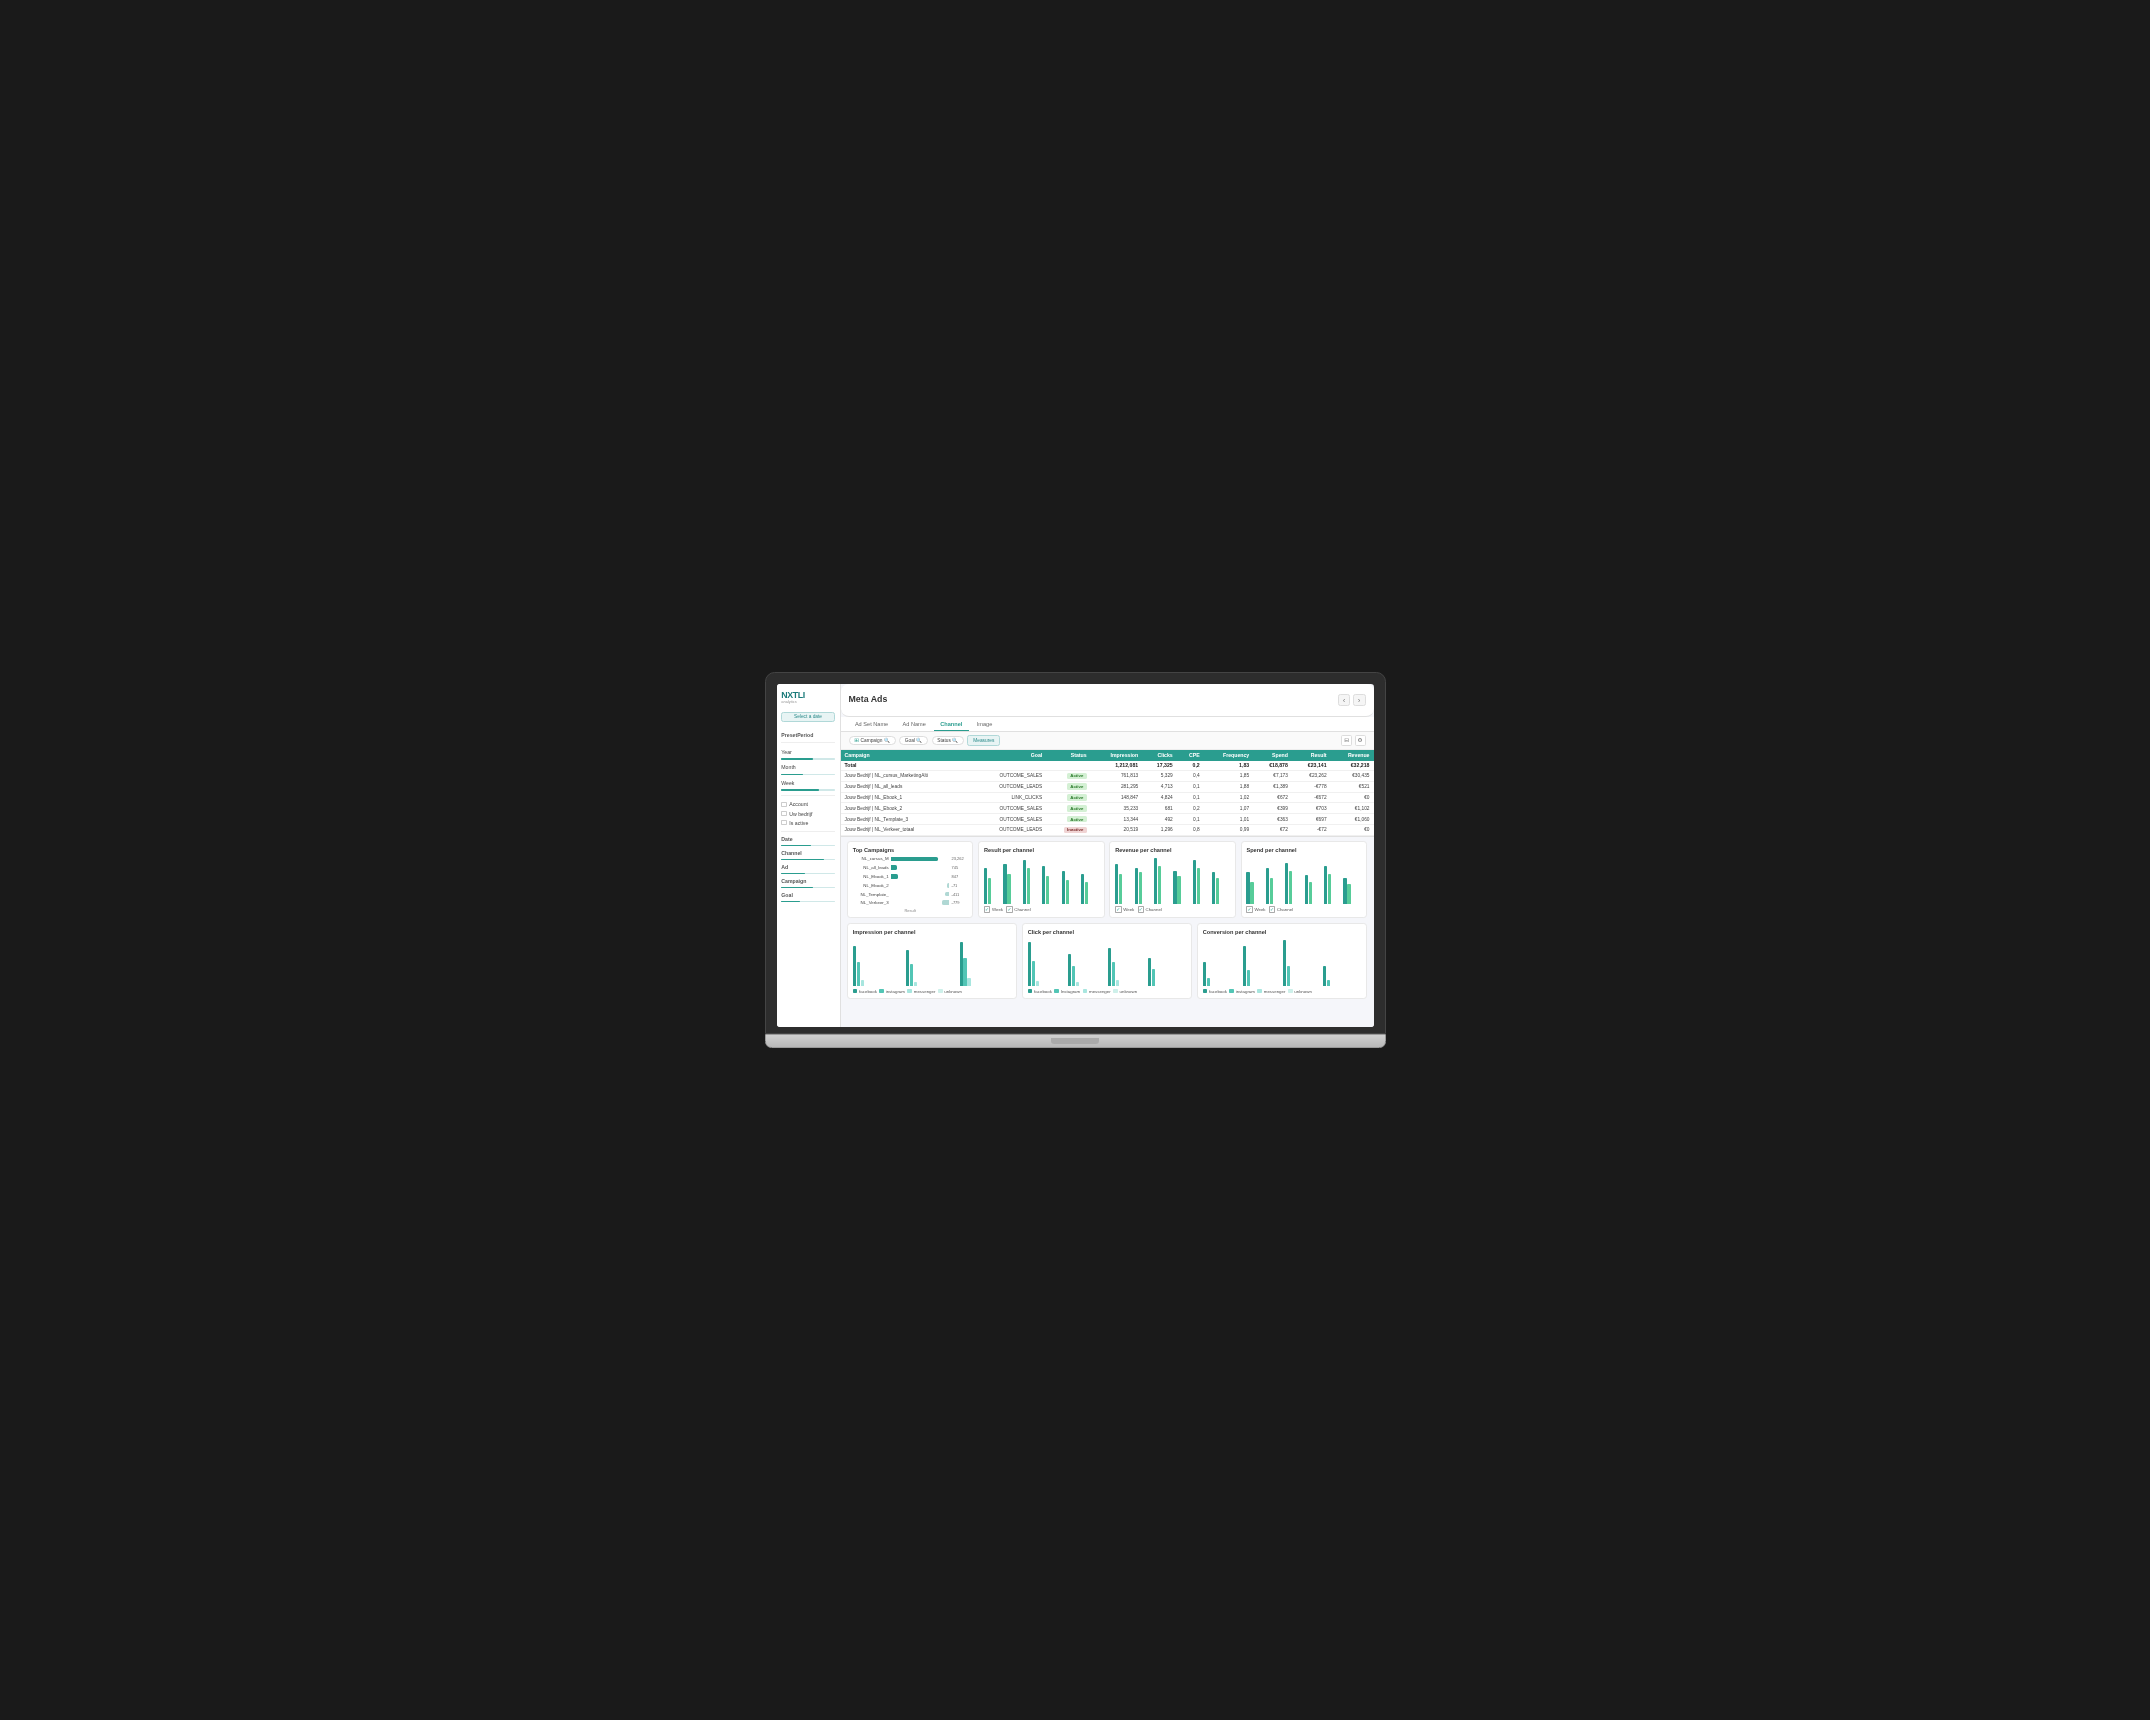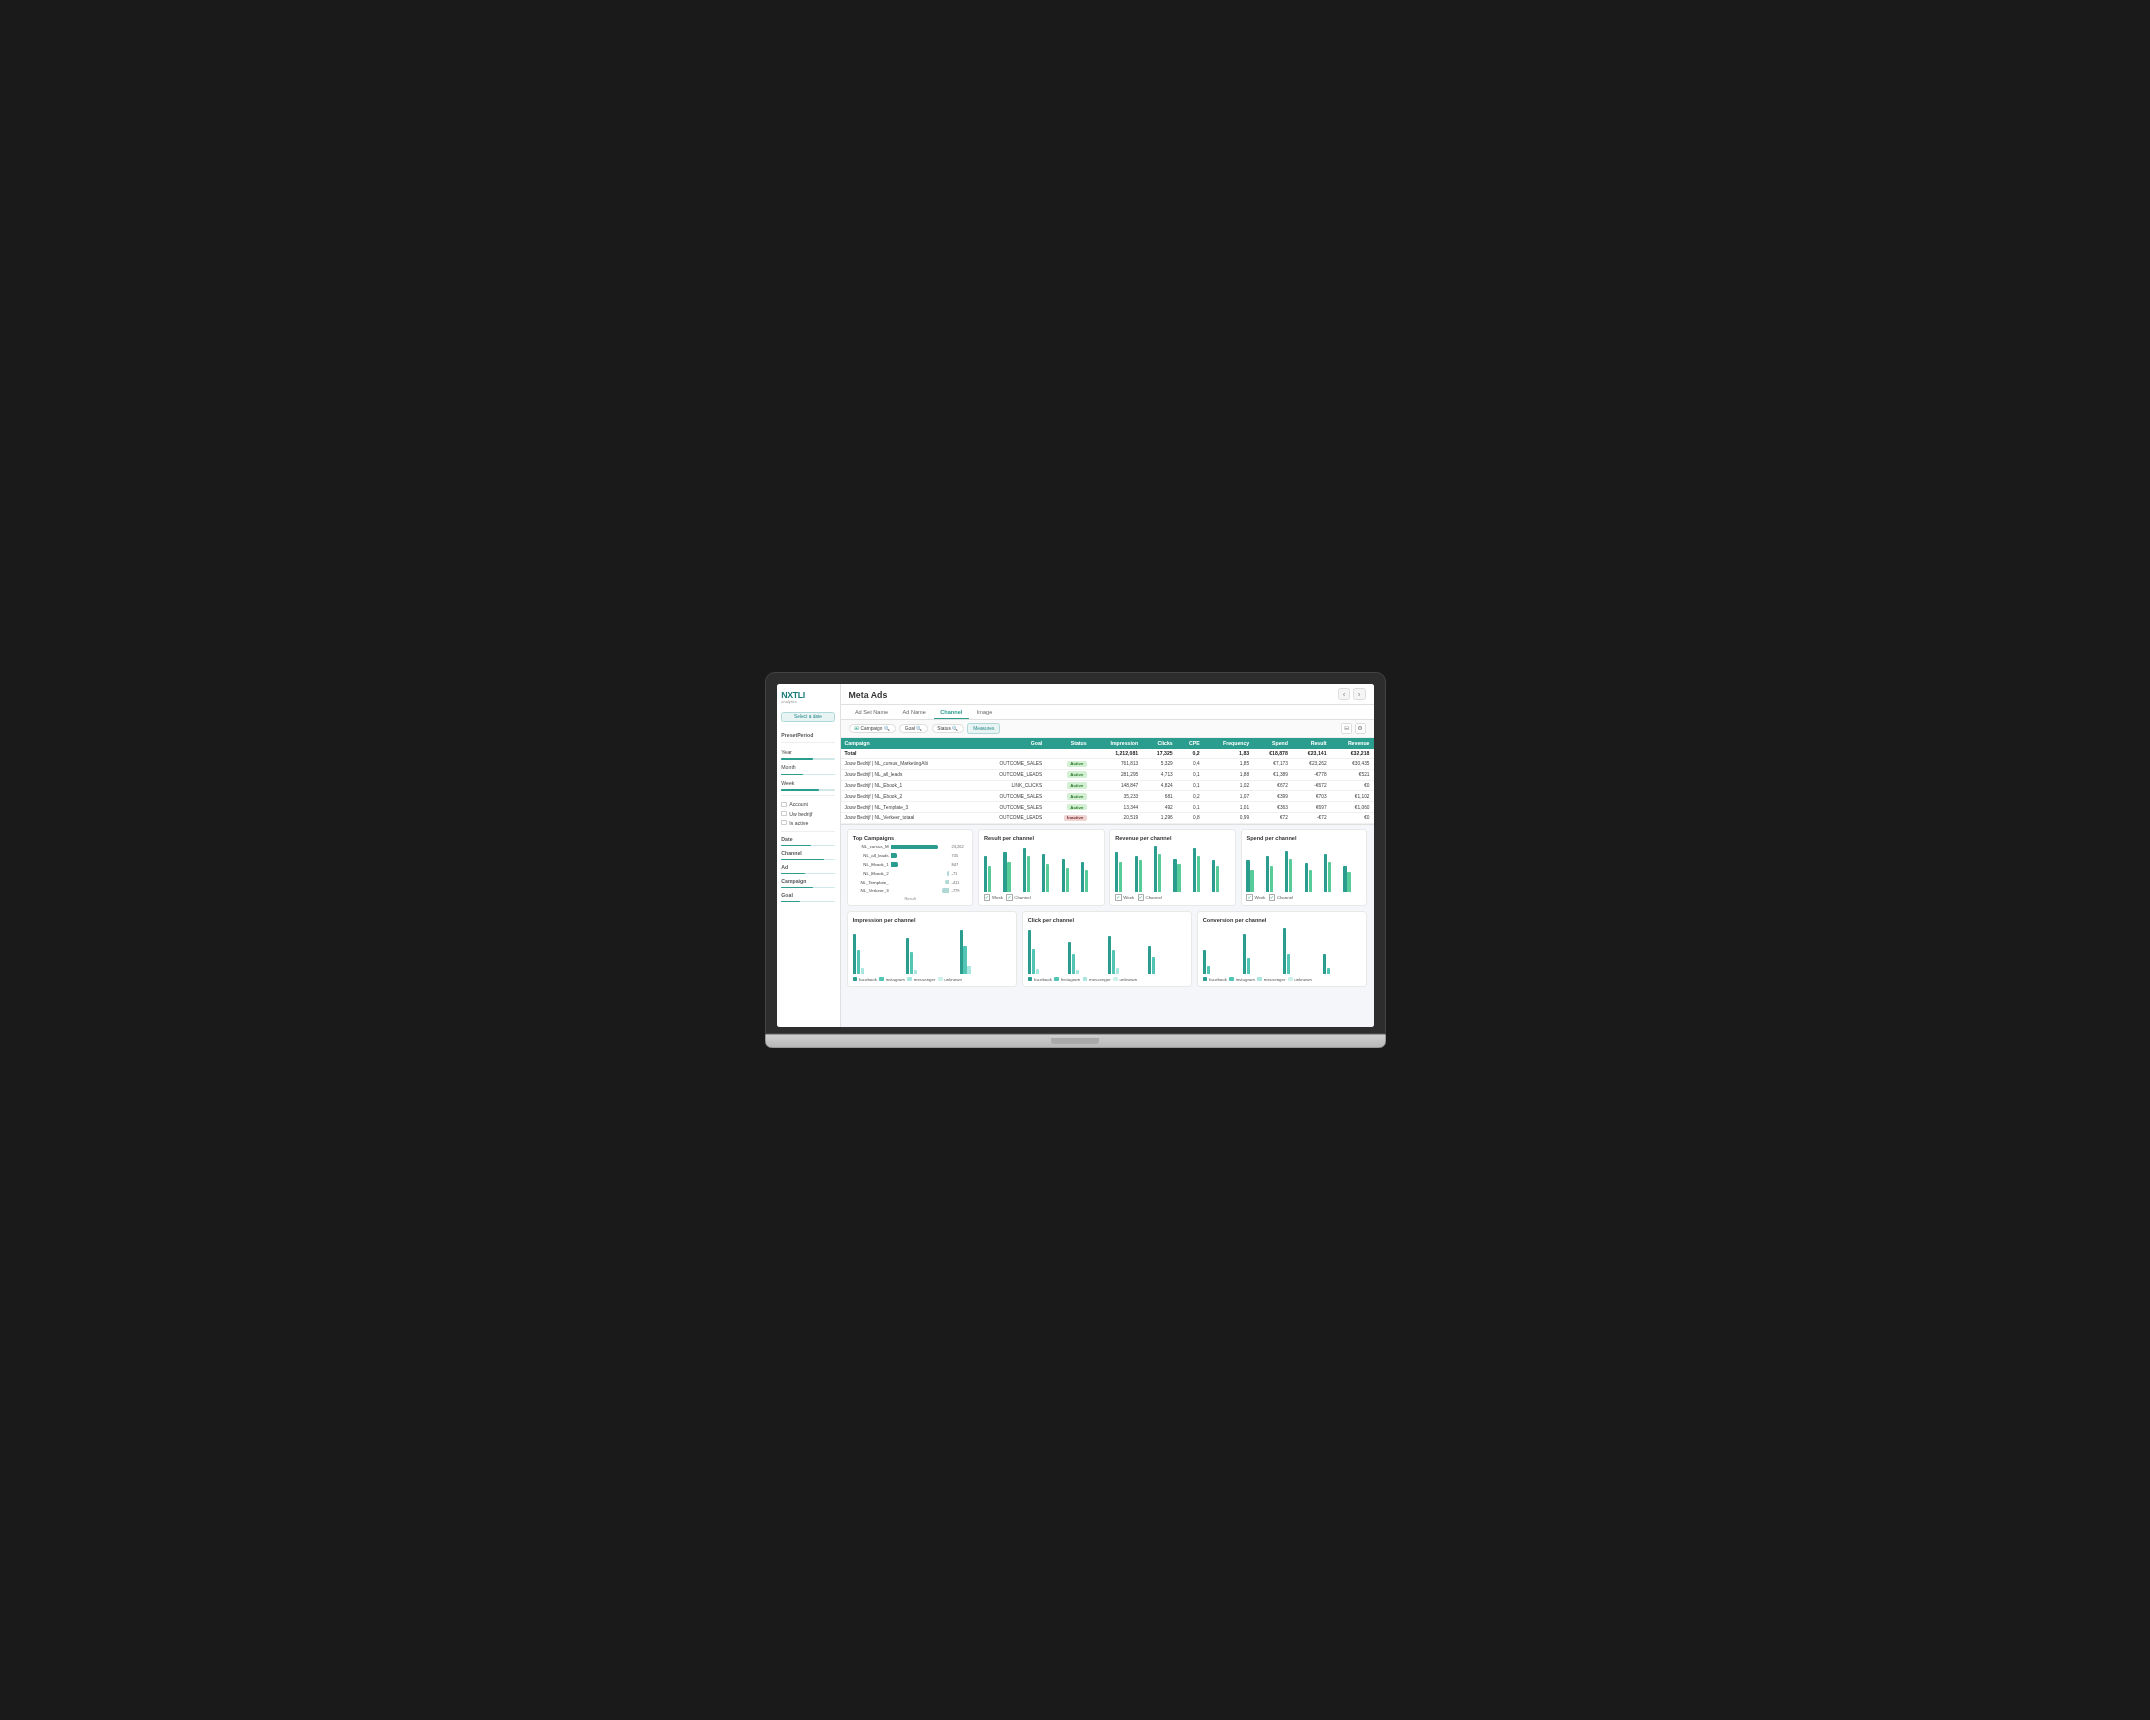--- a/index.html
+++ b/index.html
@@ -155,24 +155,25 @@
       flex: 1;
       display: flex;
       flex-direction: column;
       overflow: hidden;
     }
 
     
     .header {
       background: #fff;
       border-bottom: 0.8px solid #e0e0e0;
-      padding: 4px 8px;
-      display: flex;
-      align-items: flex-end;
+      padding: 10px 8px;
+      display: flex;
+      align-items: flex-start;
       justify-content: space-between;
+      border-radius: 8px;
     }
 
     .header-title {
       font-size: 8.8px;
       font-weight: 600;
       color: #333;
     }
 
     .header-nav {
       display: flex;

